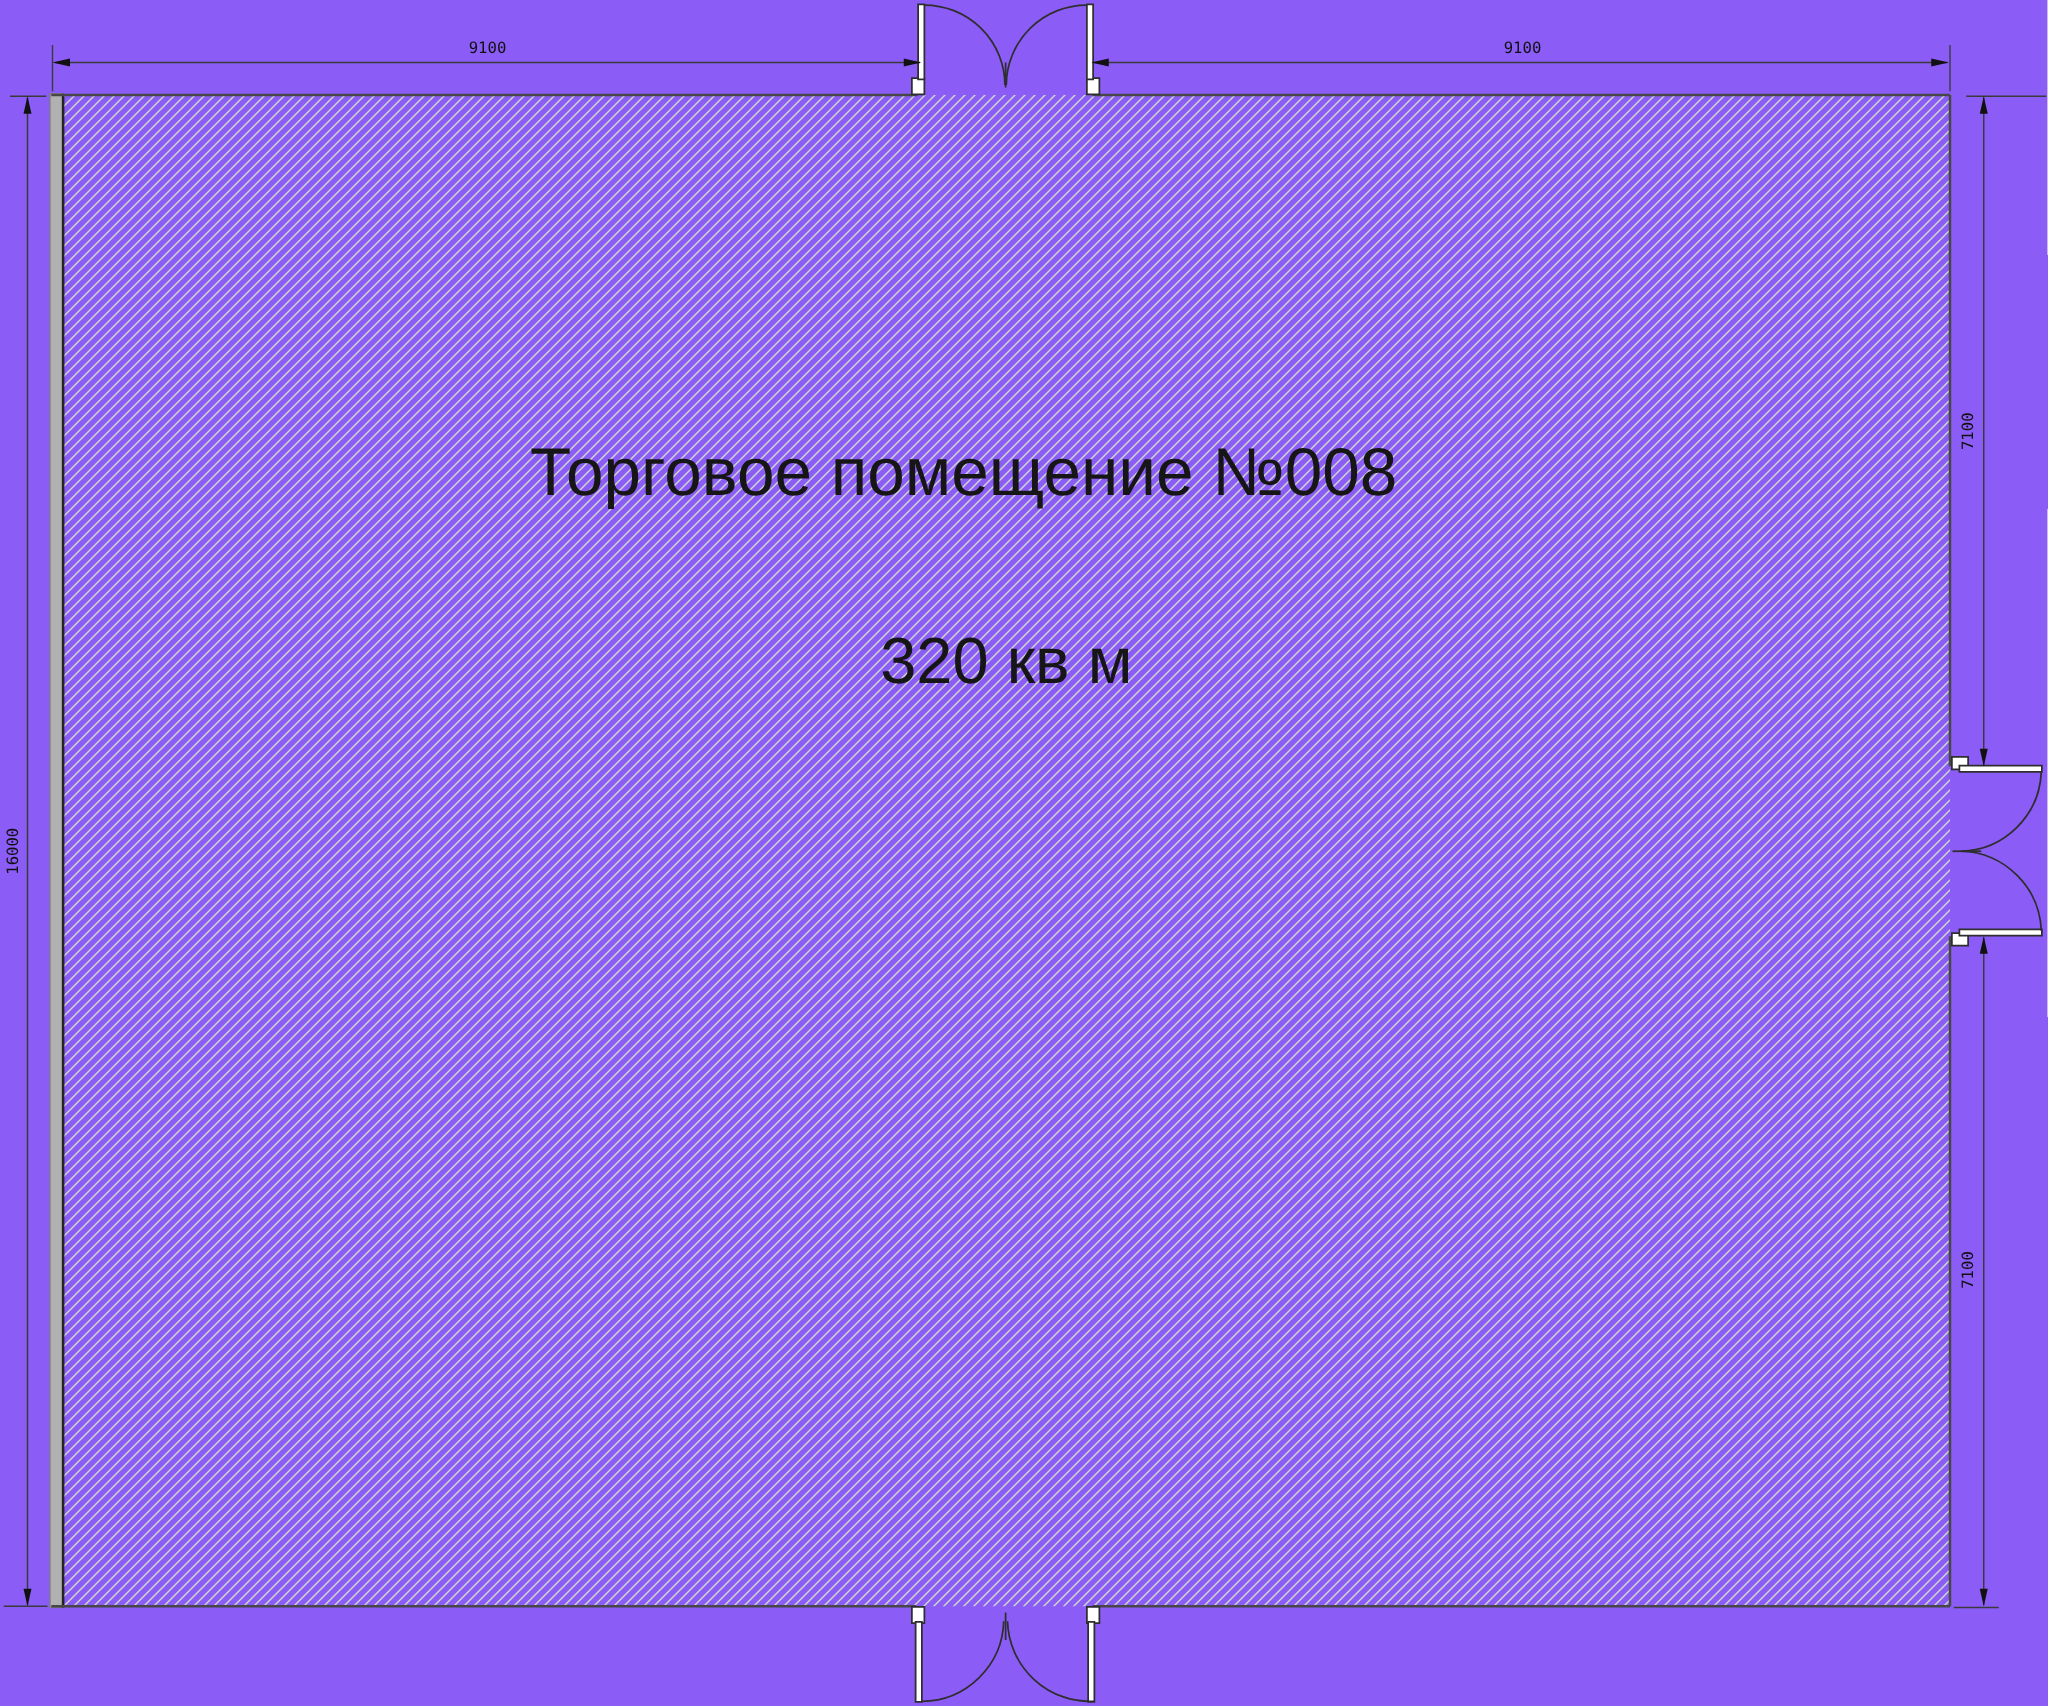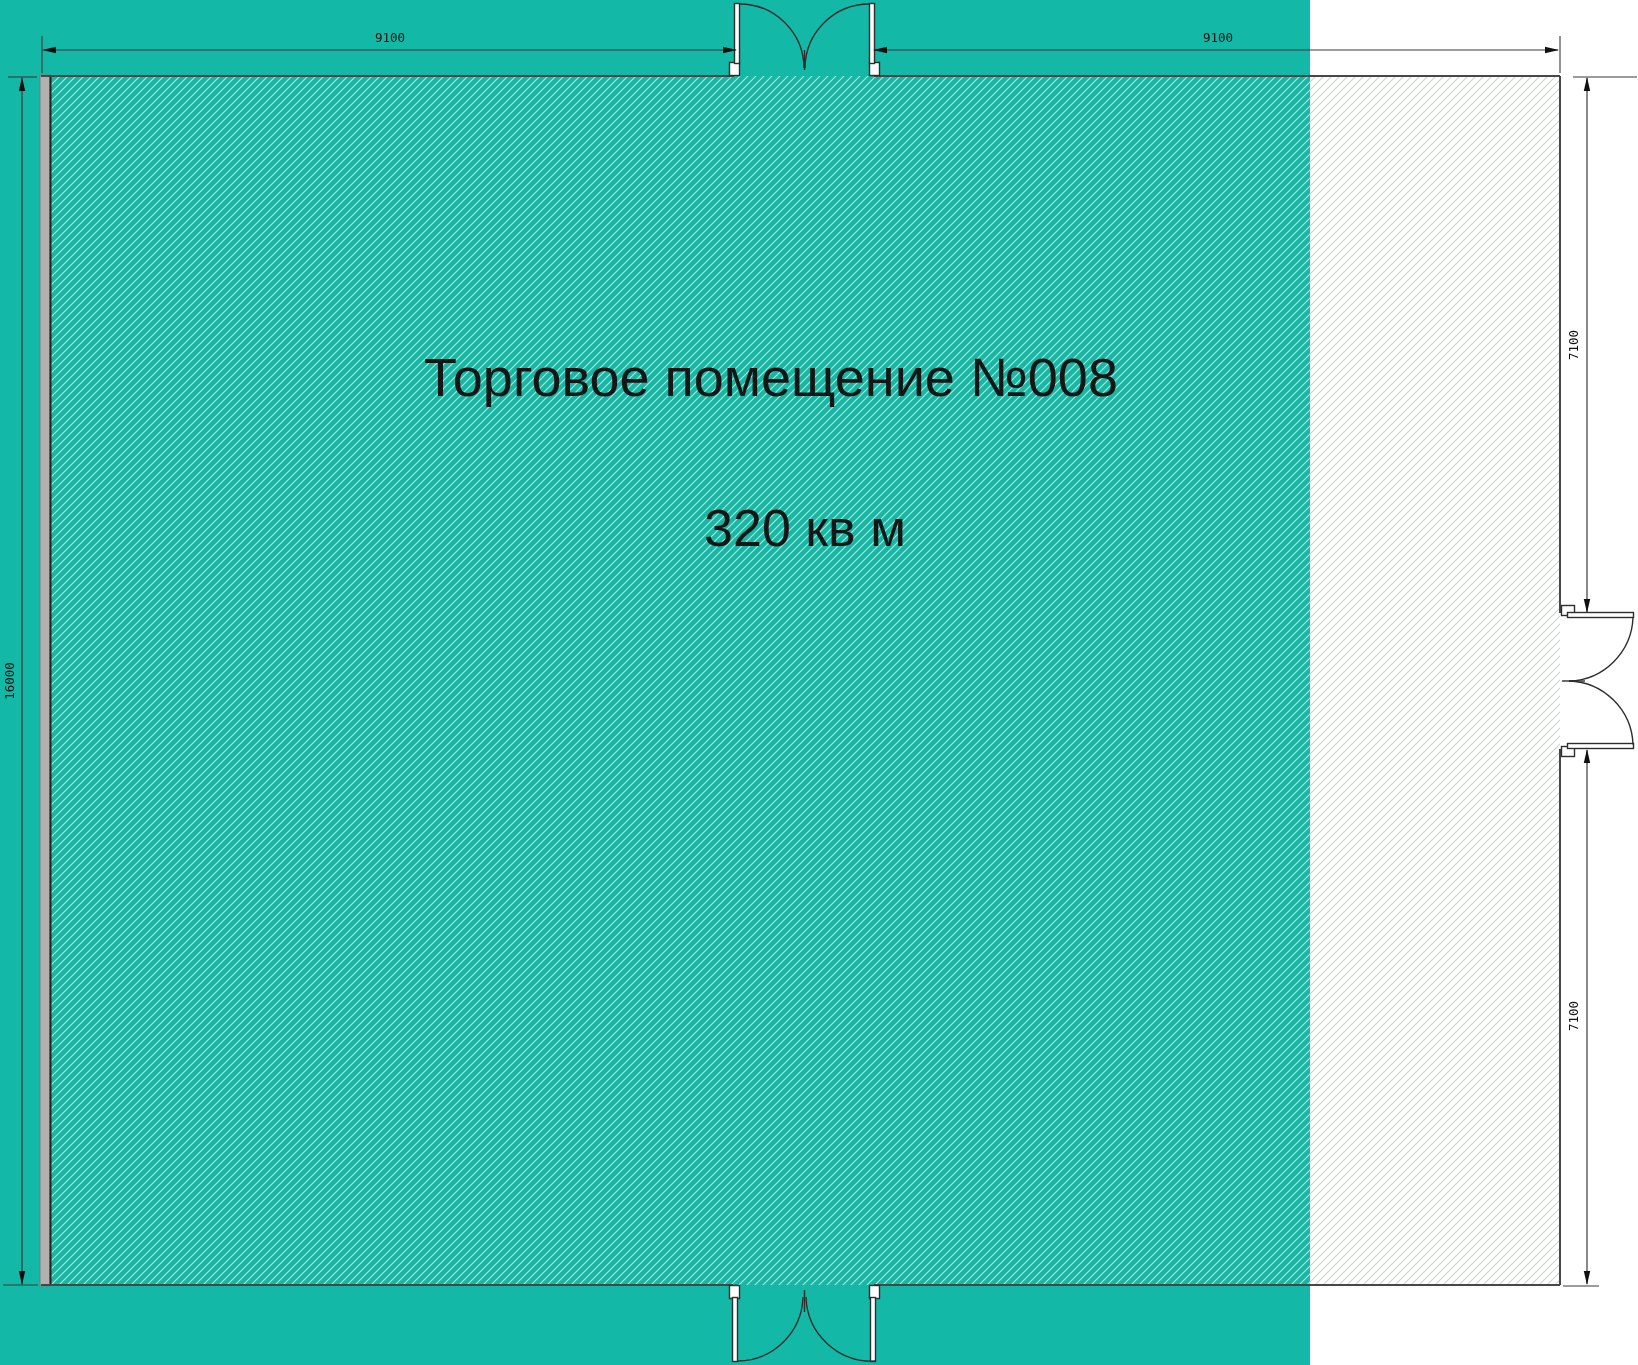--- a/index.html
+++ b/index.html
@@ -1,16 +1,16 @@
 <!DOCTYPE html>
 <html><head>
 <meta charset="utf-8">
 <style>
   html, body { margin: 0; padding: 0; background: #ffffff; }
-  .stage { width: 1310px; height: 1365px; position: relative; background: #14b8a6; }
+  .stage { width: 1638px; height: 1365px; position: relative; background: #8b5cf6; }
   svg { display: block; }
   .dimline { stroke: #3a3a3a; stroke-width: 1.2; }
   .extline { stroke: #3a3a3a; stroke-width: 1.1; }
   .arrow   { fill: #111; stroke: none; }
   .dimtext {
     font-family: "DejaVu Sans Mono", monospace;
     font-size: 12.5px;
     fill: #111;
   }
   .outline { stroke: #474747; stroke-width: 2; }

